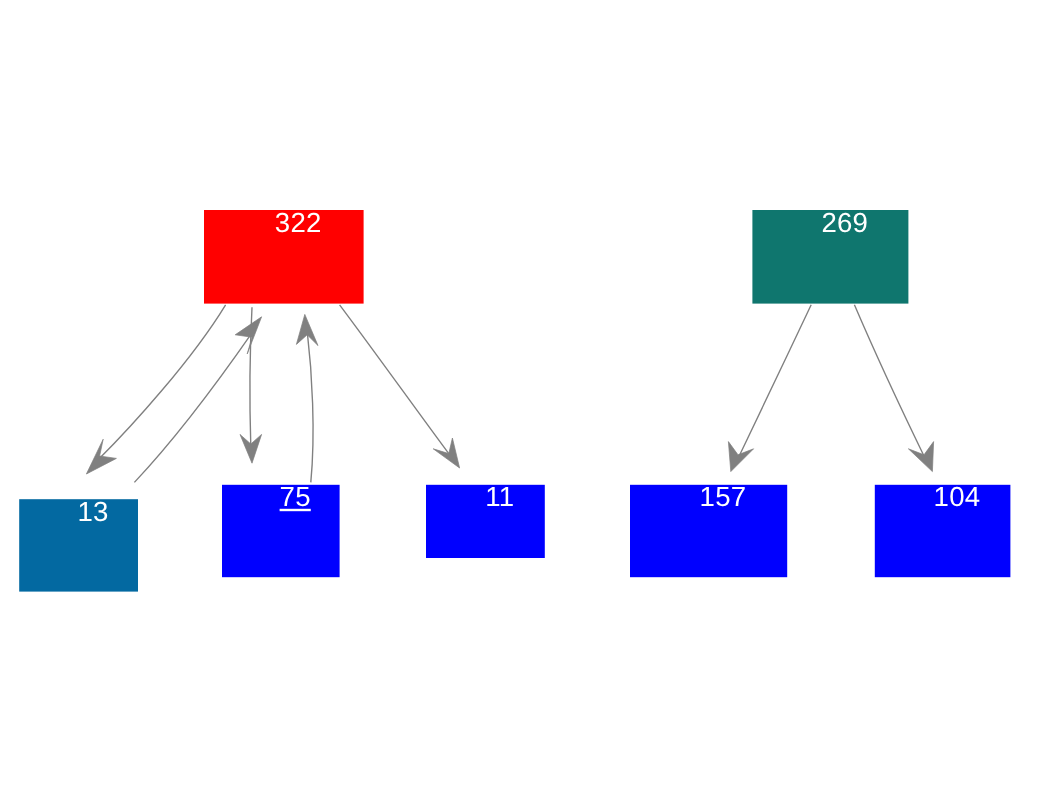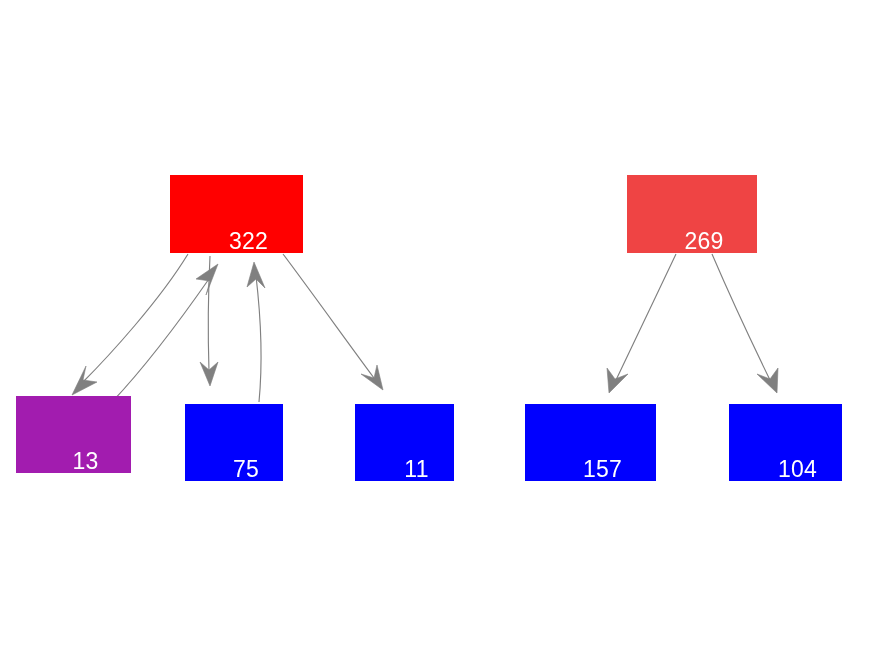--- a/index.html
+++ b/index.html
@@ -22,21 +22,21 @@
     position: absolute;
     left: 0;
     top: 0;
     width: 875px;
     height: 656px;
   }
   .node-box {
     position: absolute;
     box-sizing: border-box;
     display: flex;
-    align-items: flex-end;
+    align-items: flex-start;
     justify-content: center;
     color: #ffffff;
     font-family: "Liberation Sans", sans-serif;
     font-size: 23px;
     font-weight: 400;
     line-height: 1;
     letter-spacing: 0.2px;
     user-select: none;
     padding-left: 24px;
   }
@@ -91,30 +91,30 @@
           <path class="edge-path" d="M712,254 C730,296 752,343 770,380" stroke="#808080"></path>
           <polygon class="arrow-head" points="777,393 778,368 770,379 757,374" fill="#808080" stroke="#808080"></polygon>
         </g>
       </g>
   </svg>
 
   <div id="nodes-layer">
       <div class="node-box" style="left: 170px; top: 175px; width: 133px; height: 78px; background: rgb(255, 0, 0); color: rgb(255, 255, 255);">
         <span class="node-label">322</span>
       </div>
-      <div class="node-box" style="left: 627px; top: 175px; width: 130px; height: 78px; background: #ef4444; color: rgb(255, 255, 255);">
+      <div class="node-box" style="left: 627px; top: 175px; width: 130px; height: 78px; background: #0f766e; color: rgb(255, 255, 255);">
         <span class="node-label">269</span>
       </div>
-      <div class="node-box" style="left: 16px; top: 396px; width: 115px; height: 77px; background: #a21caf; color: rgb(255, 255, 255);">
+      <div class="node-box" style="left: 16px; top: 416px; width: 99px; height: 77px; background: #0369a1; color: rgb(255, 255, 255);">
         <span class="node-label">13</span>
       </div>
-      <div class="node-box" style="left: 185px; top: 404px; width: 98px; height: 77px; background: rgb(0, 0, 255); color: rgb(255, 255, 255);">
+      <div class="node-box" style="left: 185px; top: 404px; width: 98px; height: 77px; background: rgb(0, 0, 255); color: rgb(255, 255, 255); text-decoration: underline;">
         <span class="node-label">75</span>
       </div>
-      <div class="node-box" style="left: 355px; top: 404px; width: 99px; height: 77px; background: rgb(0, 0, 255); color: rgb(255, 255, 255);">
+      <div class="node-box" style="left: 355px; top: 404px; width: 99px; height: 61px; background: rgb(0, 0, 255); color: rgb(255, 255, 255);">
         <span class="node-label">11</span>
       </div>
       <div class="node-box" style="left: 525px; top: 404px; width: 131px; height: 77px; background: rgb(0, 0, 255); color: rgb(255, 255, 255);">
         <span class="node-label">157</span>
       </div>
       <div class="node-box" style="left: 729px; top: 404px; width: 113px; height: 77px; background: rgb(0, 0, 255); color: rgb(255, 255, 255);">
         <span class="node-label">104</span>
       </div>
     </div>
 

